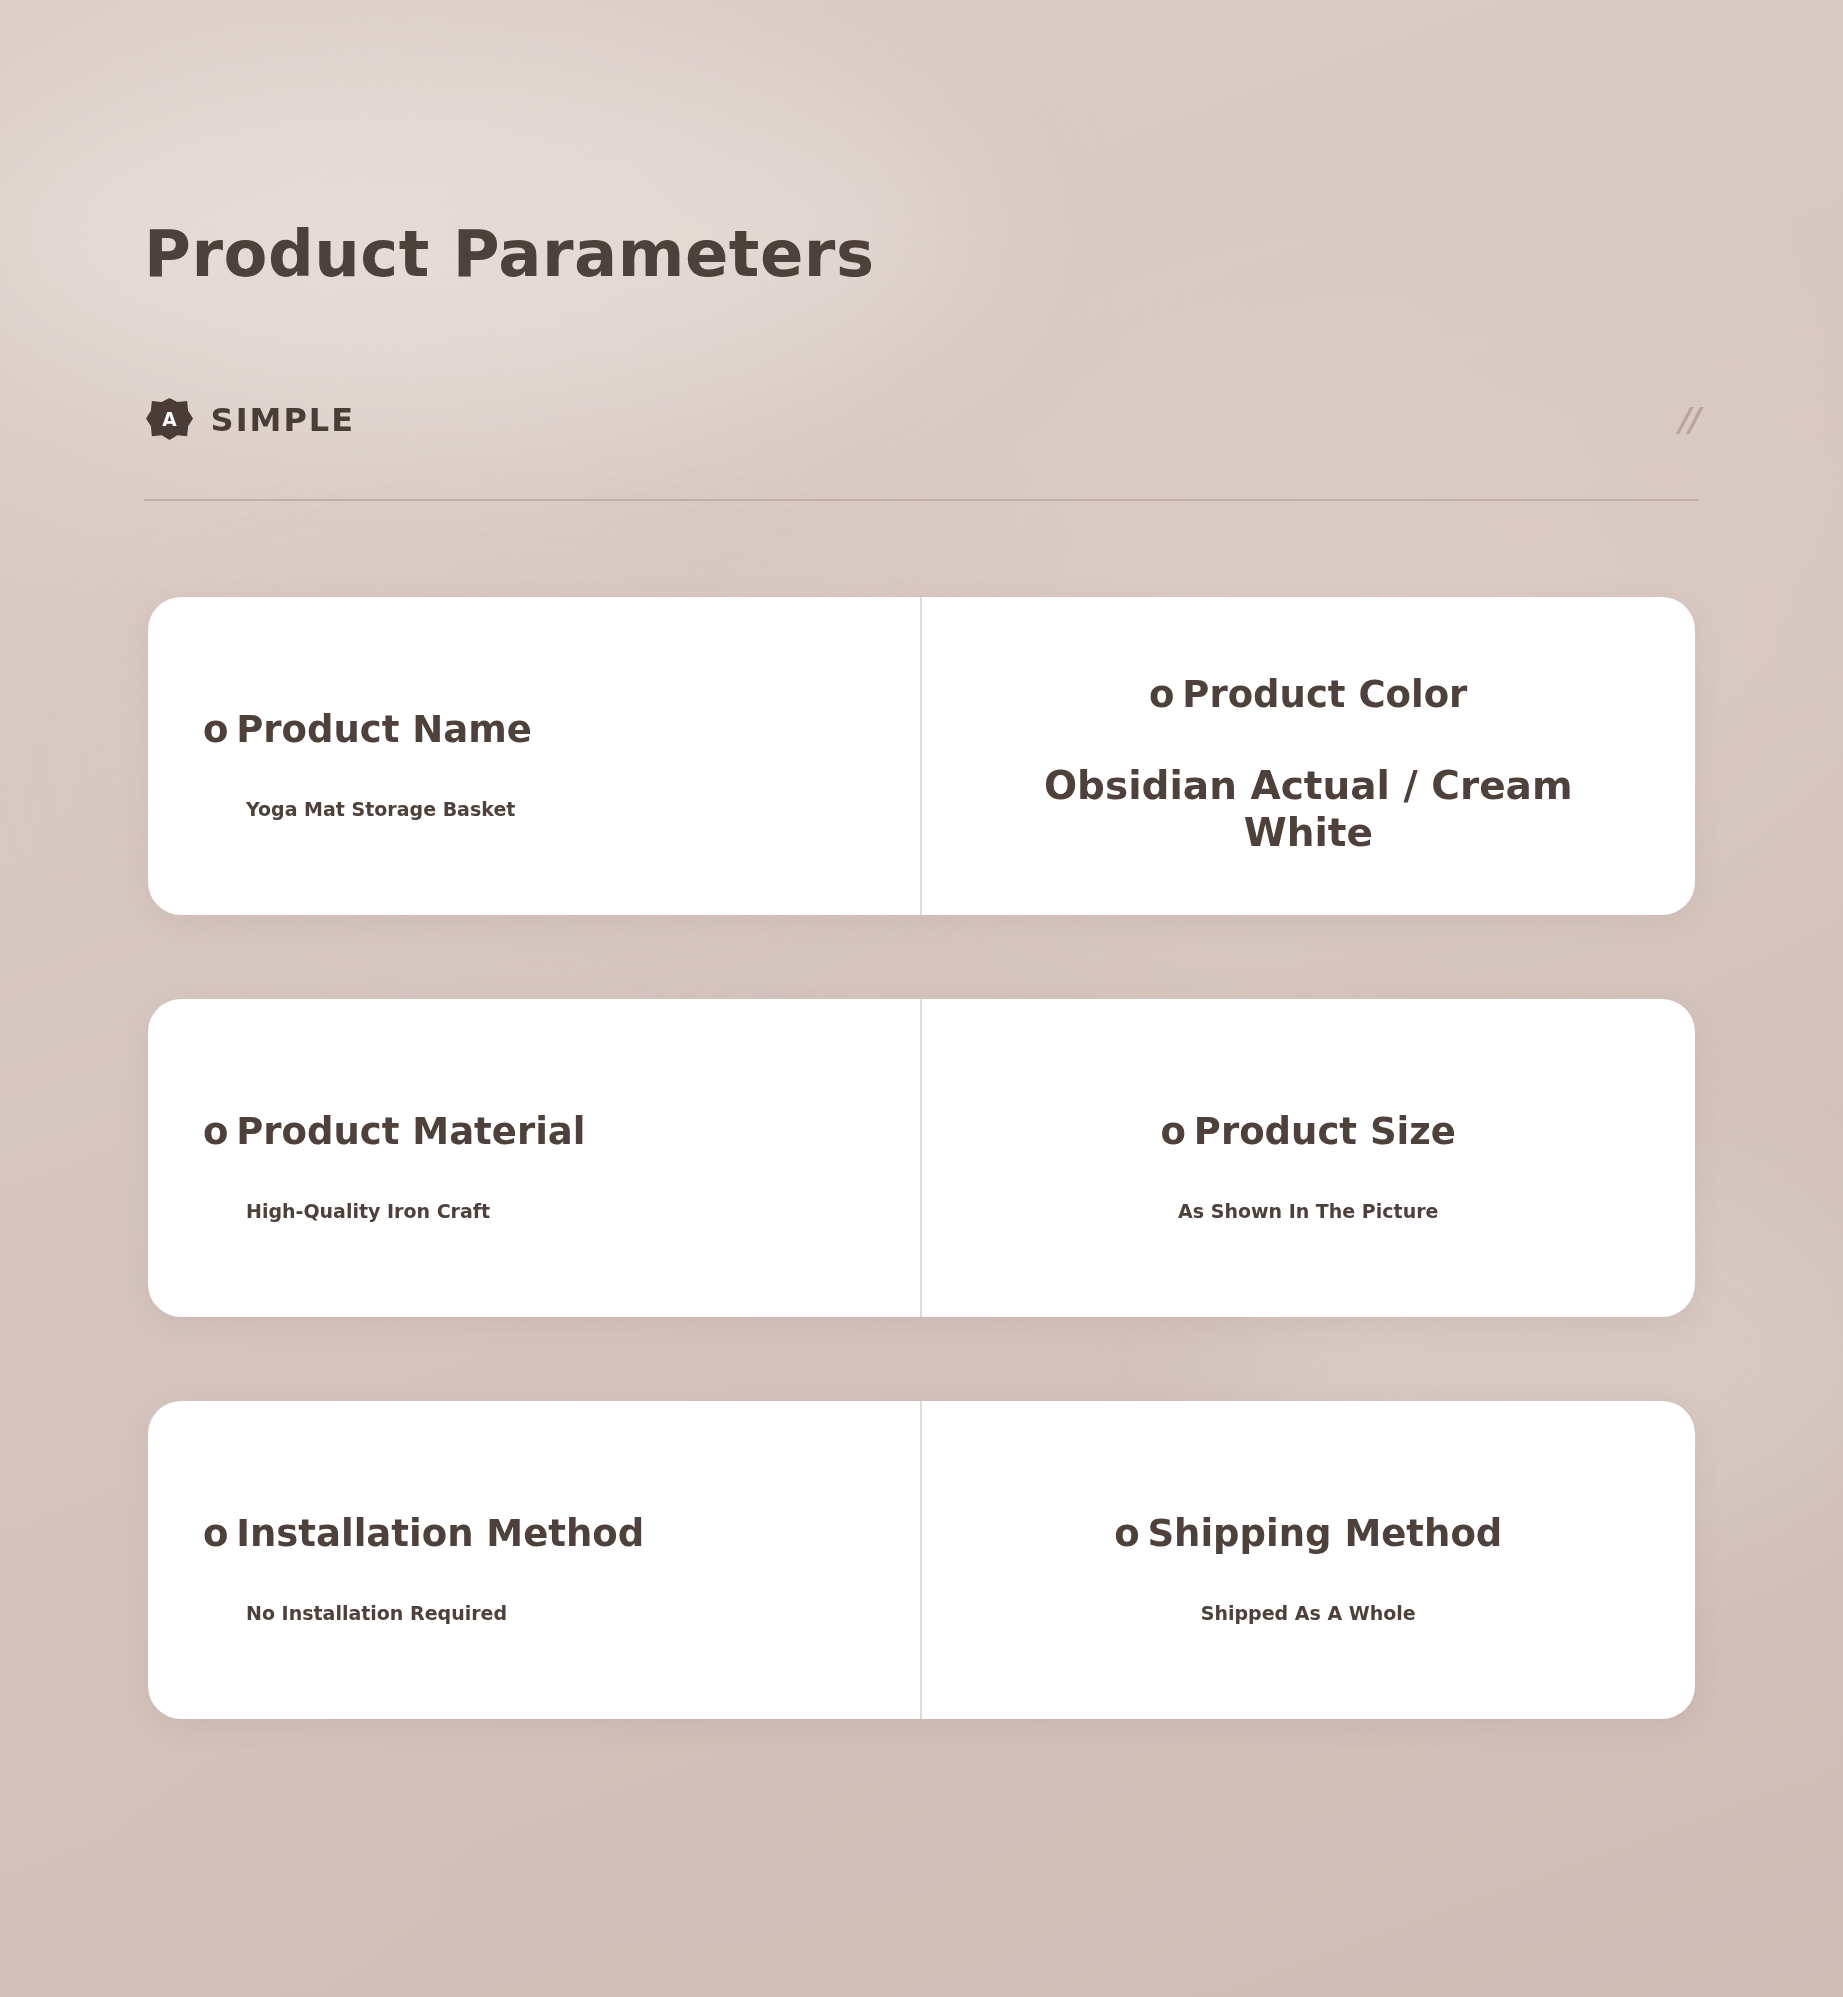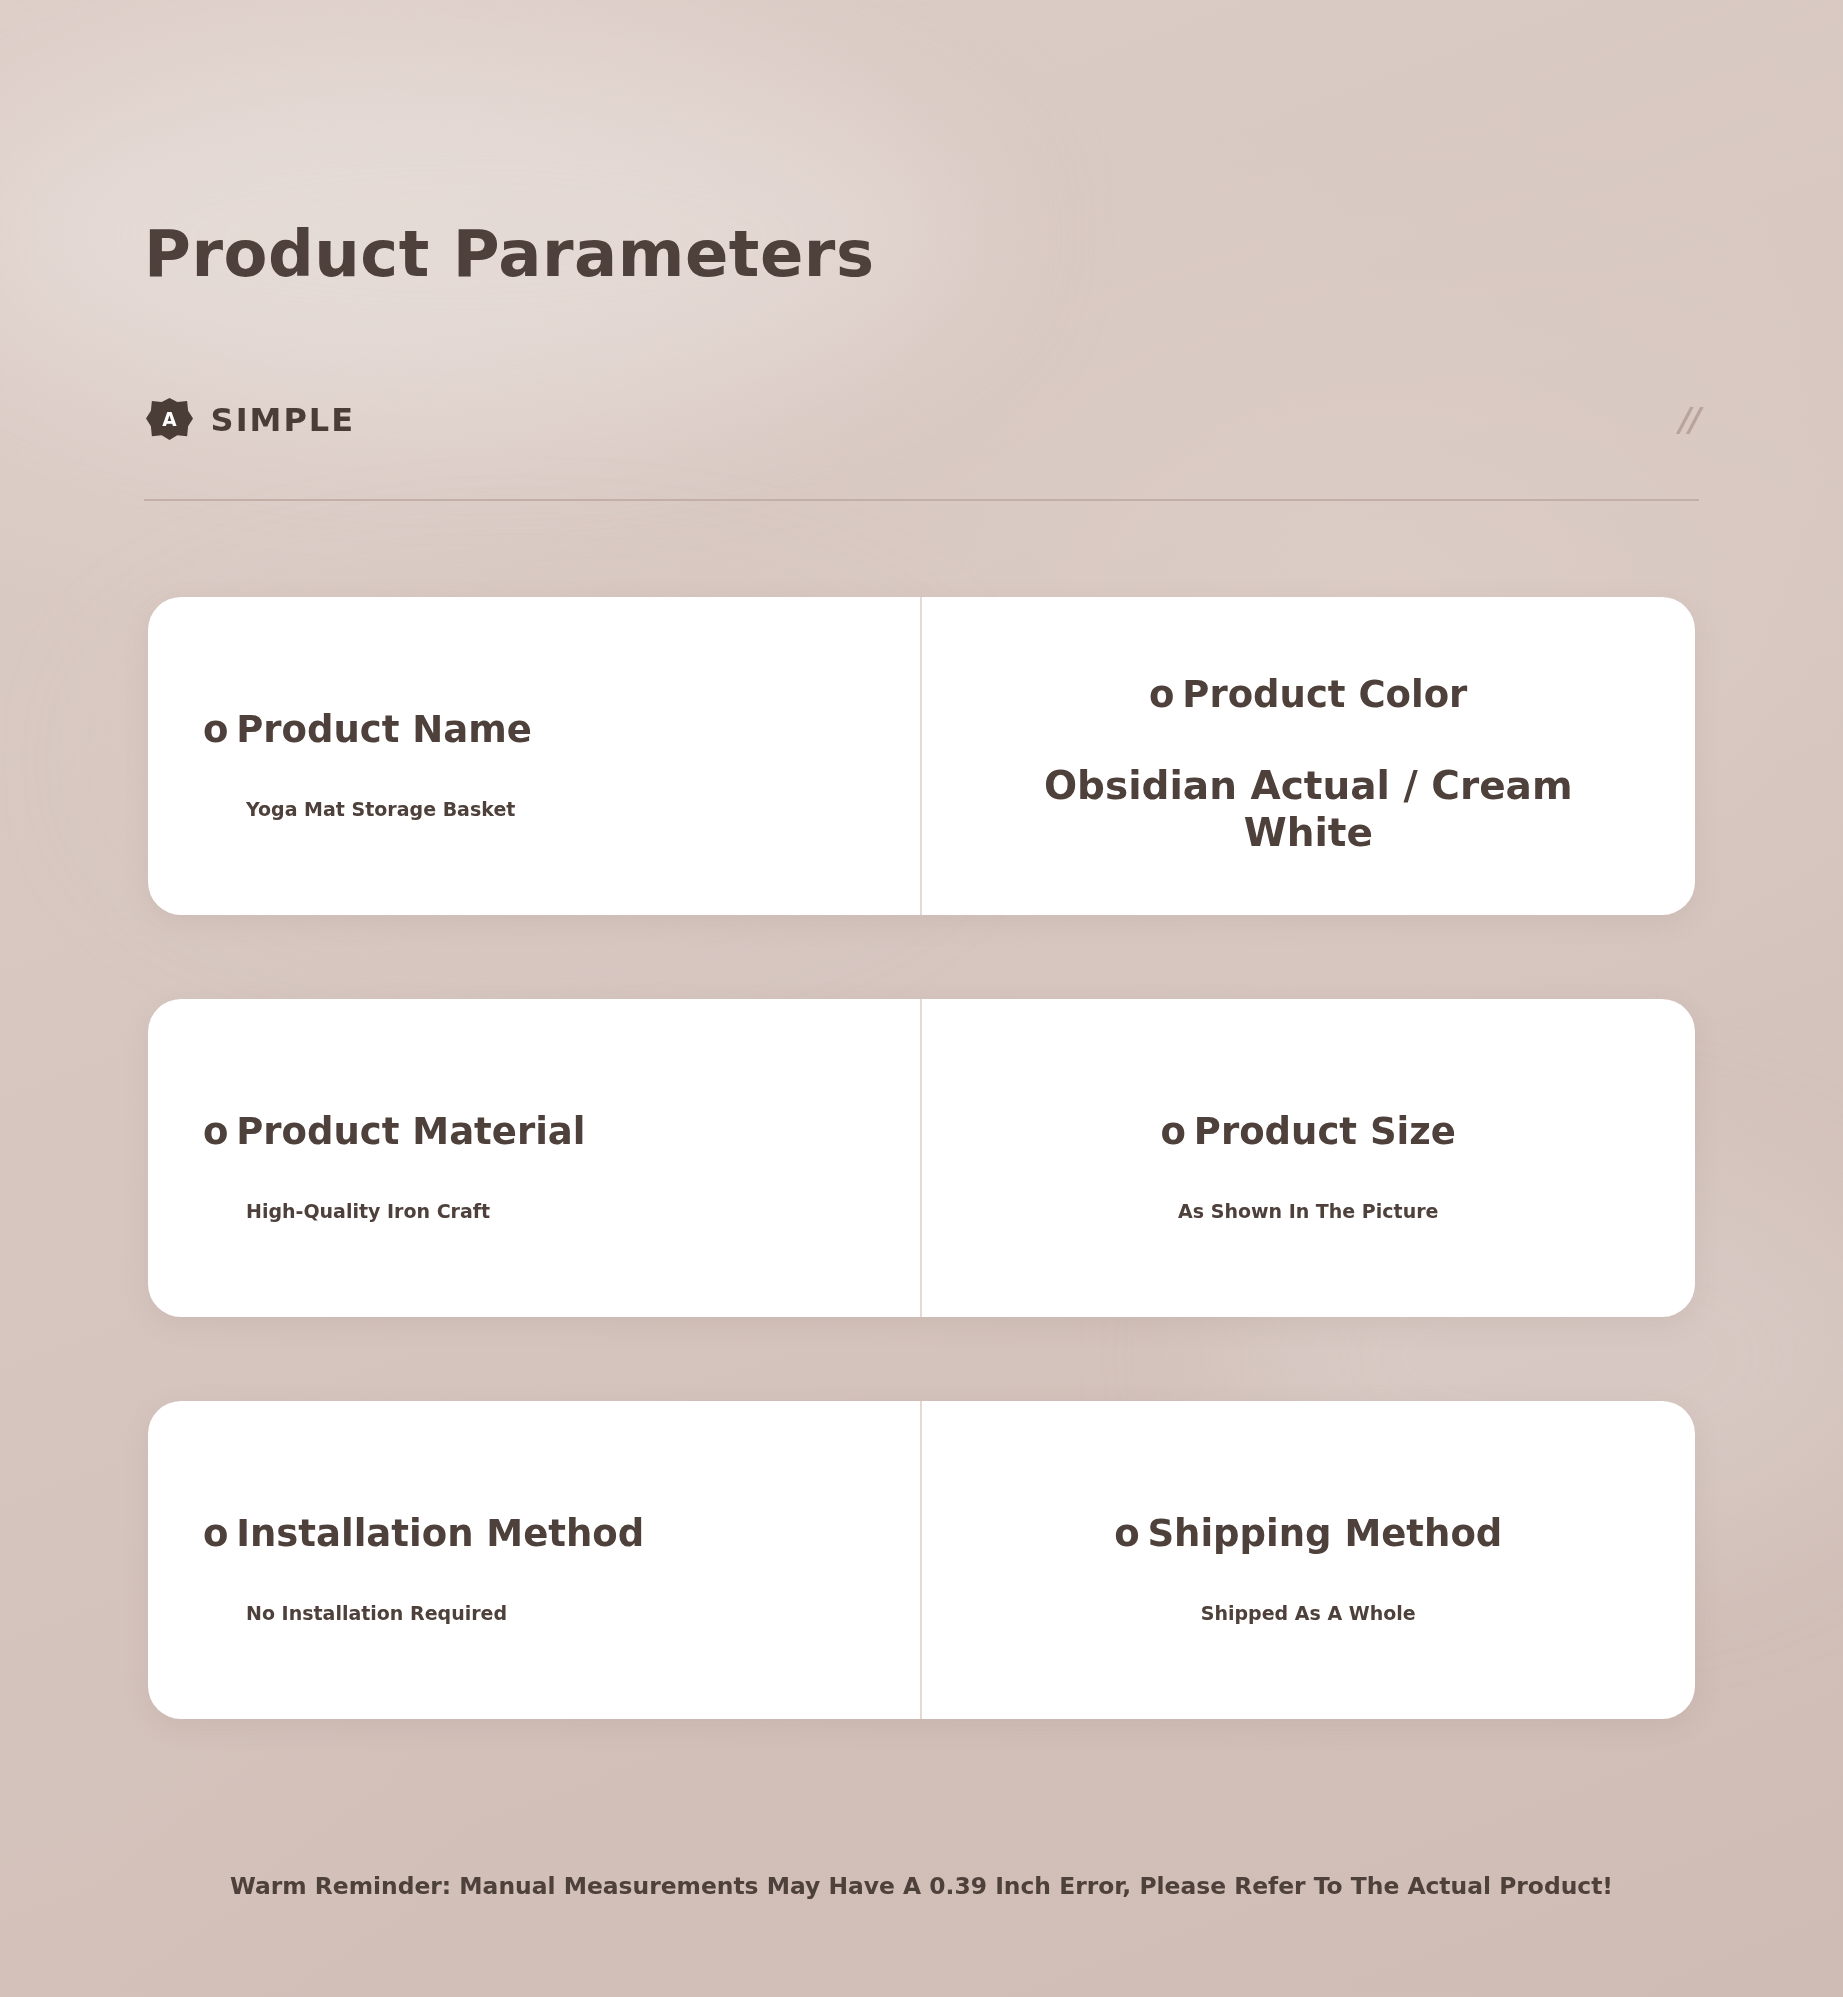--- a/index.html
+++ b/index.html
@@ -249,16 +249,15 @@
       <div class="cell right">
         <div class="label">
           <span class="bullet">o</span><span>Shipping Method</span>
         </div>
         <div class="value">Shipped As A Whole</div>
       </div>
     </div>
 
   </div>
 
-  <div class="footer-note">Warm Reminder: Manual Measurements May Have A 0.39 Inch Error, Please Refer To The Actual Product!</div>
 
 </div>
 
 
 </body></html>

